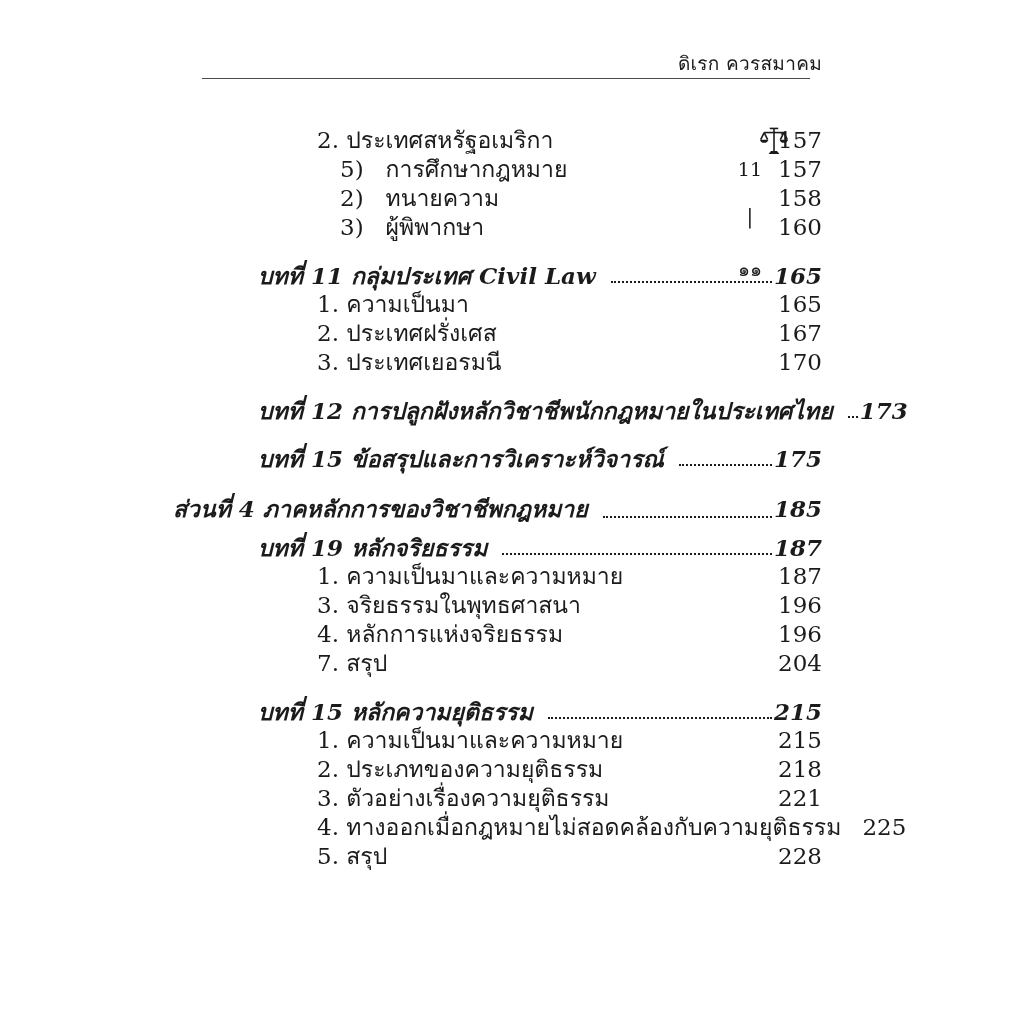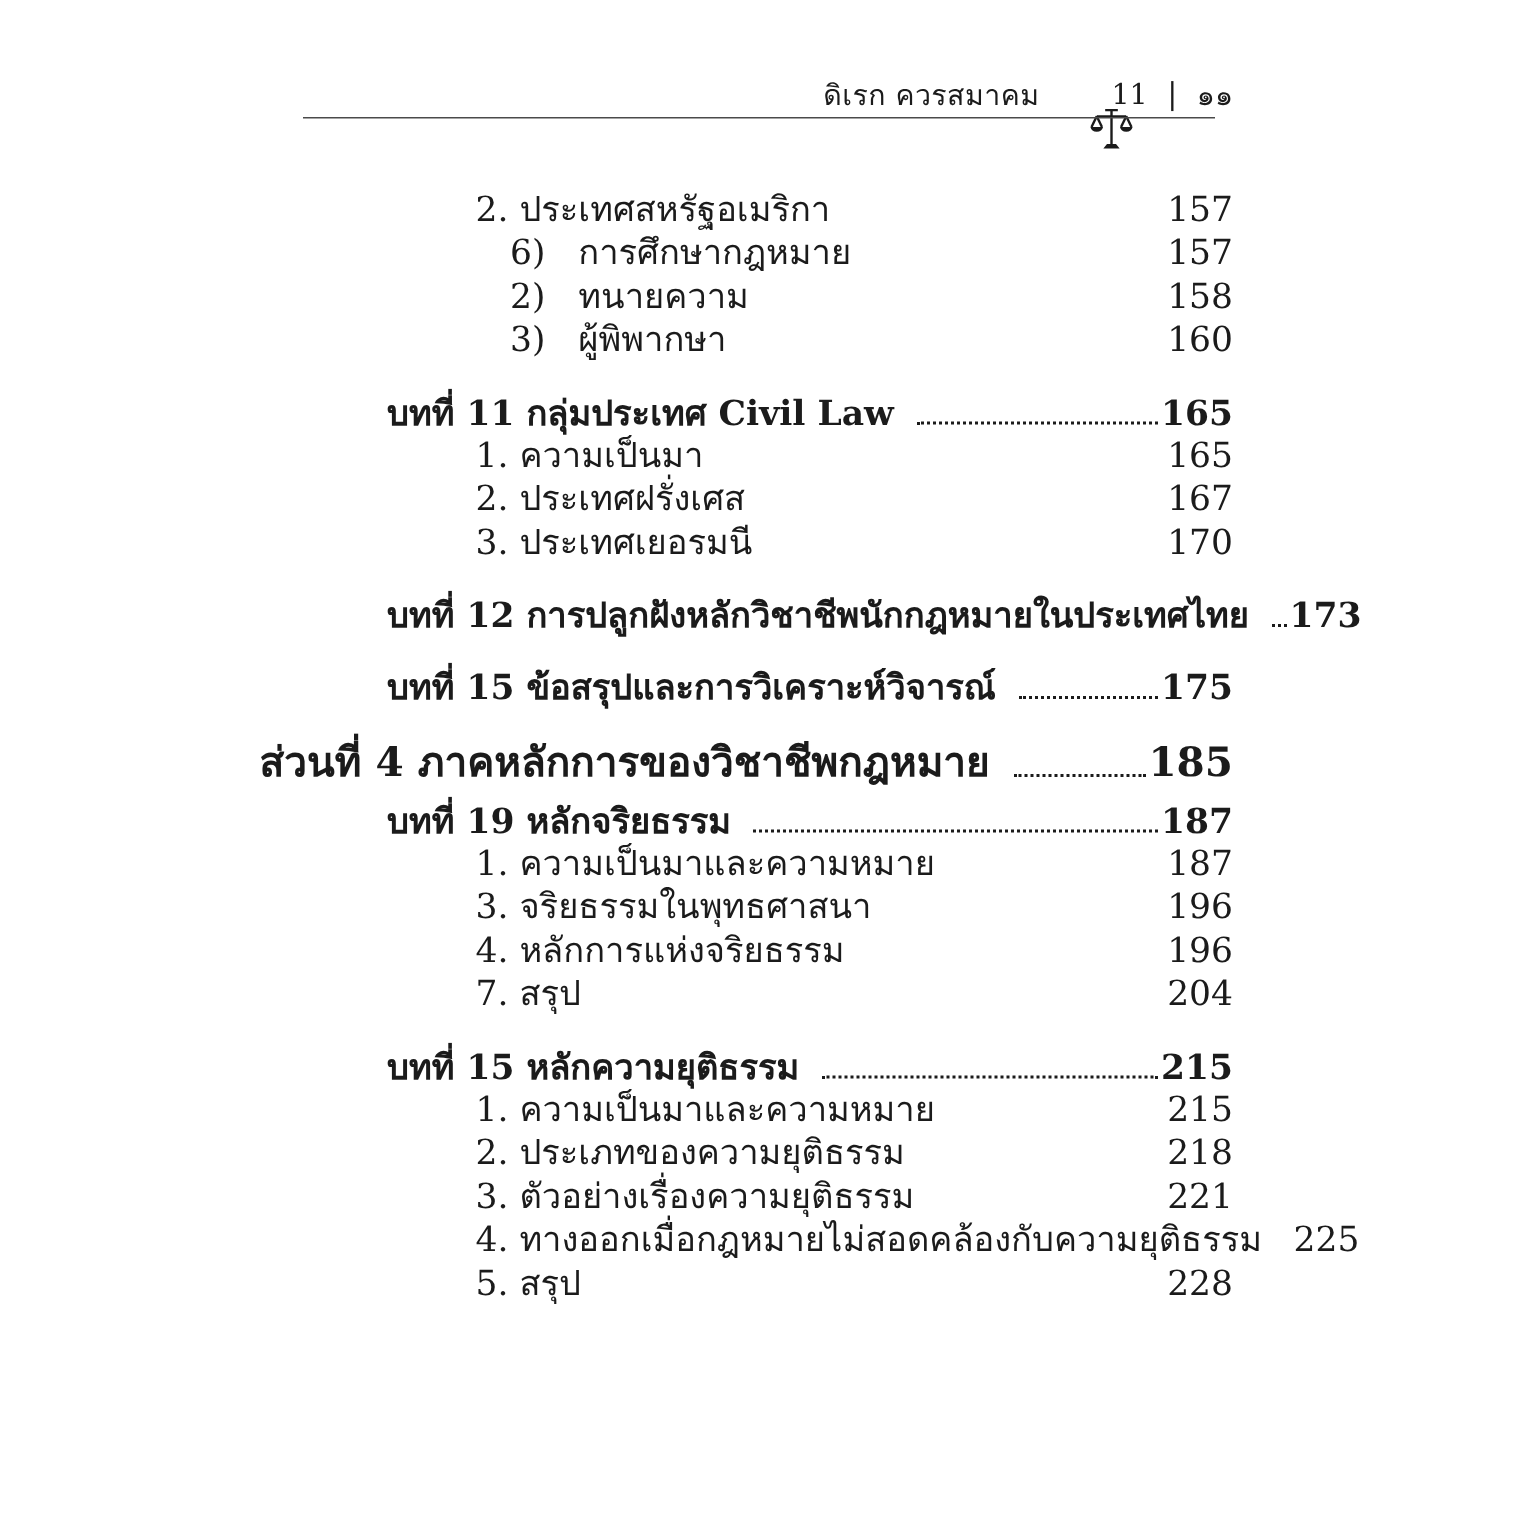--- a/index.html
+++ b/index.html
@@ -4,22 +4,22 @@
 <style>
   html,body{margin:0;padding:0;}
   body{
     width:1024px;height:1024px;background:#ffffff;position:relative;
     font-family:"DejaVu Serif","Liberation Serif",serif;
     color:#1b1b1b;overflow:hidden;
   }
   
   .header{
     position:absolute;top:48px;right:202px;height:30px;
-    display:flex;align-items:center;gap:9px;
-    font-size:19px;white-space:pre;
+    display:flex;align-items:center;gap:25px;
+    font-size:19px;white-space:pre;flex-direction:column;
   }
   .header .author{letter-spacing:.3px;}
   .header .pg-sep{padding:0 4px;font-size:20px;transform:translateY(-1px);}
   .scales{width:30px;height:30px;display:inline-block;transform:translateY(1px);}
   .header-rule{
     position:absolute;top:78px;left:202px;width:608px;height:0;
     border-top:1.6px solid #4a4a4a;
   }
   
   .toc{
@@ -34,22 +34,22 @@
   .row .label{flex:0 0 auto;}
   .row .leader{
     flex:1 1 auto;align-self:flex-end;
     border-bottom:2.6px dotted #1b1b1b;
     transform:translateY(-7px);
     margin:0 2px 0 7px;
     visibility:hidden;min-width:10px;
   }
   .row.dots .leader{visibility:visible;}
   .row .pagenum{flex:0 0 auto;min-width:46px;text-align:right;}
-  .row.bold{font-weight:bold;}
-  .lv-section{font-size:27px;height:33px;line-height:33px;align-items:center;}
+  .row.bold{font-weight:bold;font-style:italic;}
+  .lv-section{font-size:23px;height:33px;line-height:33px;align-items:center;}
   .lv-chapter{padding-left:85px;}
   .lv-item{padding-left:144px;}
   .lv-subitem{padding-left:167px;}
 </style>
 </head>
 <body>
 
 <div class="header">
   <span class="author">ดิเรก ควรสมาคม</span>
   <span class="scales">
@@ -75,21 +75,21 @@
 <div class="header-rule"></div>
 
 <div class="toc">
     <div class="block">
       <div class="row lv-item">
     <span class="label">2. ประเทศสหรัฐอเมริกา</span>
     <span class="leader"></span>
     <span class="pagenum">157</span>
   </div>
       <div class="row lv-subitem">
-    <span class="label">6)   การศึกษากฎหมาย</span>
+    <span class="label">5)   การศึกษากฎหมาย</span>
     <span class="leader"></span>
     <span class="pagenum">157</span>
   </div>
       <div class="row lv-subitem">
     <span class="label">2)   ทนายความ</span>
     <span class="leader"></span>
     <span class="pagenum">158</span>
   </div>
       <div class="row lv-subitem">
     <span class="label">3)   ผู้พิพากษา</span>

